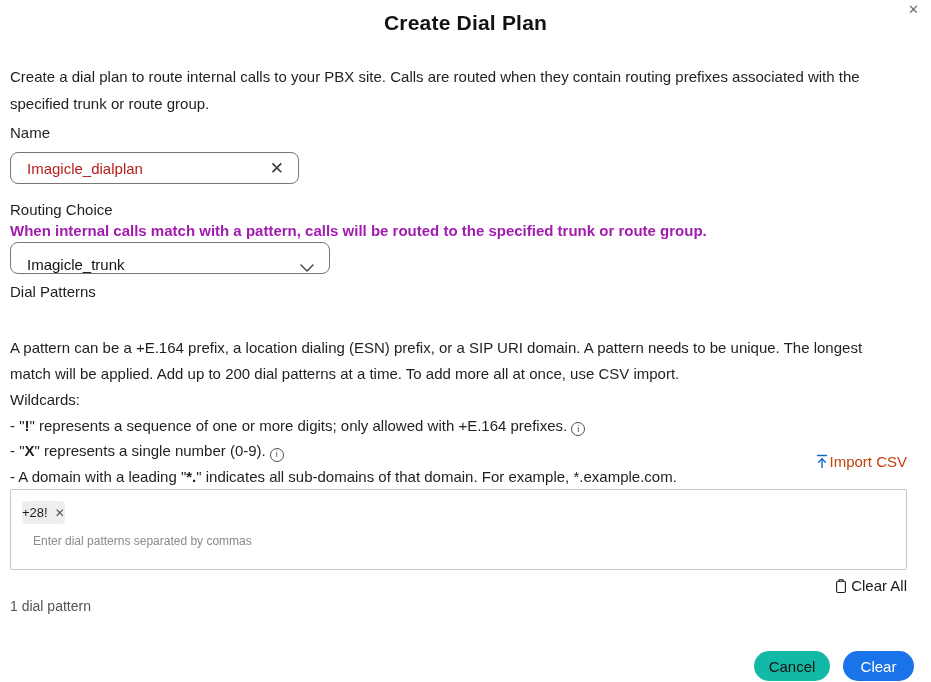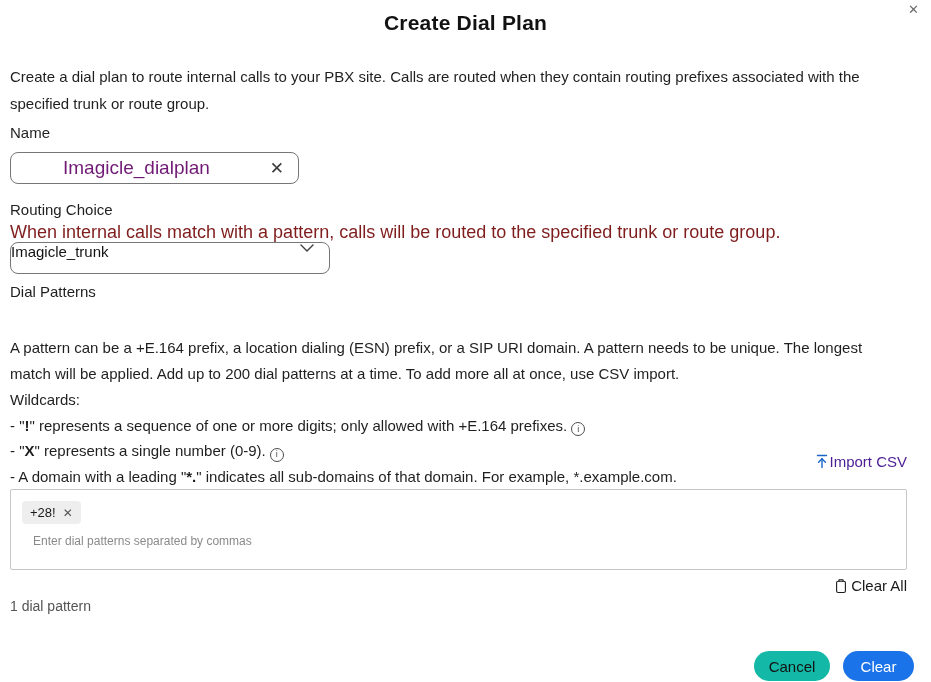--- a/index.html
+++ b/index.html
@@ -24,72 +24,72 @@
     font-size: 21px; font-weight: 700; color: #121212;
     letter-spacing: .2px;
   }
   .dialog-desc {
     top: 63px; left: 10px; width: 897px;
     font-size: 15px; line-height: 27px; color: #1f1f1f;
   }
   .field-label { font-size: 15px; color: #1f1f1f; }
   .lbl-name { top: 124px; left: 10px; }
   .lbl-routing { top: 201px; left: 10px; }
-  .routing-desc { top: 222px; left: 10px; width: 897px; font-size: 18px; color: #7f1d1d; }
+  .routing-desc { top: 222px; left: 10px; width: 897px; font-size: 15px; color: #a21caf; font-weight: bold; }
   .lbl-dialpatterns { top: 283px; left: 10px; }
 
   .text-input {
     top: 152px; left: 10px; width: 289px; height: 32px;
     border: 1px solid #767676; border-radius: 8px;
     display: flex; align-items: center;
     padding: 0 12px 0 16px; background: #fff;
   }
-  .text-input .value { flex: 1; font-size: 19px; color: #701a75; margin-left: 36px; }
+  .text-input .value { flex: 1; font-size: 15px; color: #b91c1c; }
   .clear-x {
     font-size: 17px; color: #3d3d3d; cursor: pointer;
     line-height: 1; padding: 0 2px; font-weight: 300;
   }
 
   .select-input {
     top: 242px; left: 10px; width: 320px; height: 32px;
     border: 1px solid #767676; border-radius: 8px;
-    display: flex; align-items: flex-start;
-    padding: 0 14px 0 0; background: #fff; cursor: pointer;
+    display: flex; align-items: flex-end;
+    padding: 0 14px 0 16px; background: #fff; cursor: pointer;
   }
   .select-input .value { flex: 1; font-size: 15px; color: #121212; }
 
   .patterns-help {
     top: 335px; left: 10px; width: 897px;
     font-size: 15px; color: #1f1f1f;
   }
   .patterns-help p { line-height: 26px; }
   .wc-line { line-height: 25.5px; }
   .wc-line b { font-weight: 700; }
   .info-icon {
     display: inline-flex; align-items: center; justify-content: center;
     width: 14px; height: 14px; border: 1px solid #4d4d4d; border-radius: 50%;
     font-size: 9px; color: #4d4d4d; vertical-align: -1px; margin-left: 4px;
     font-style: normal;
   }
 
   .import-csv {
     top: 453px; right: 24px;
     display: flex; align-items: center; 
-    color: #4c1d95; font-size: 15px; cursor: pointer;
+    color: #c2410c; font-size: 15px; cursor: pointer;
   }
 
   .patterns-box {
     top: 489px; left: 10px; width: 897px; height: 81px;
     border: 1px solid #c6c6c6; border-radius: 2px; background: #fff;
   }
   .chip {
     position: absolute; top: 11px; left: 11px;
     display: inline-flex; align-items: center; gap: 7px;
     background: #eeeeee; border-radius: 4px;
-    padding: 4px 8px; font-size: 13px; color: #1a1a1a;
+    padding: 4px 0; font-size: 13px; color: #1a1a1a;
   }
   .chip .chip-x { font-size: 12px; color: #555; cursor: pointer; line-height: 1; }
   .patterns-placeholder {
     position: absolute; top: 44px; left: 22px;
     font-size: 12px; color: #8a8a8a;
   }
 
   .count-text { top: 579px; left: 10px; font-size: 14px; color: #545454; margin-top: 19px; }
   .clear-all {
     top: 577px; right: 24px;

